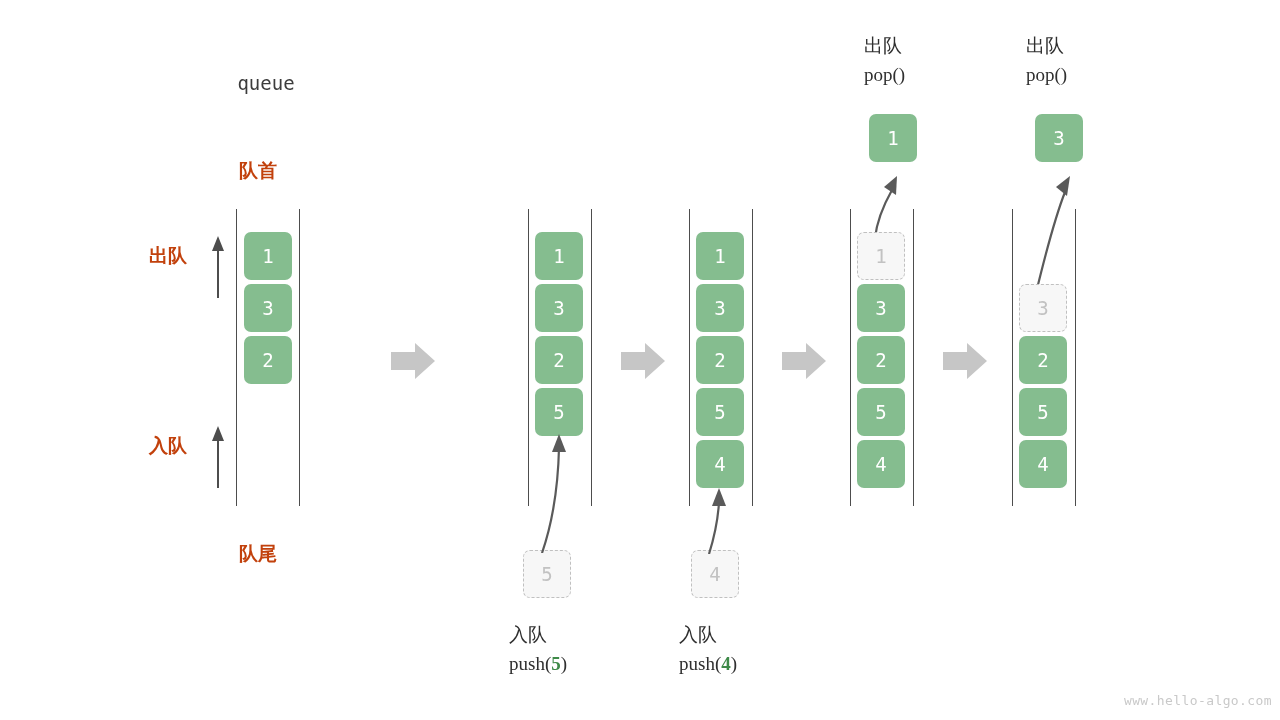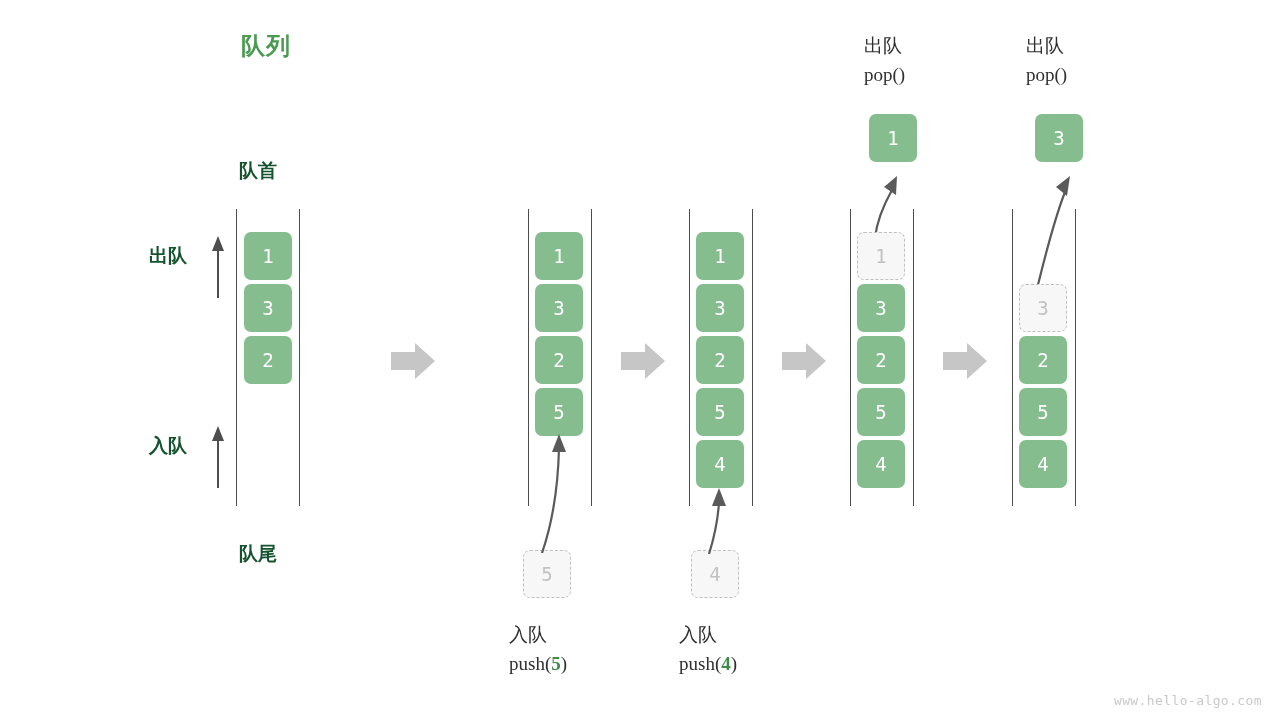--- a/index.html
+++ b/index.html
@@ -37,21 +37,21 @@
     font-size: 19px;
     color: #3c3c3c;
     text-align: center;
     line-height: 1;
   }
 
   
   .lbl-bold {
     font-size: 19px;
     font-weight: bold;
-    color: #14532d;
+    color: #c2410c;
     line-height: 1;
     white-space: nowrap;
   }
 
   
   .rail {
     position: absolute;
     width: 1.4px;
     background: #4d4d4d;
   }
@@ -109,34 +109,34 @@
     display: block;
     font-family: Liberation Serif, serif;
     font-size: 19px;
     color: #2f2f2f;
   }
   .op-caption .op-arg { color: #3e8a48; font-weight: bold; }
 
   
   .watermark {
     position: absolute;
-    right: 18px;
+    right: 8px;
     bottom: 12px;
     font-family: "DejaVu Sans Mono", "Liberation Mono", monospace;
     font-size: 13px;
     color: #c9c9c9;
     letter-spacing: 0.4px;
   }
 </style>
 </head>
 <body>
 
 <div id="stage">
 
-  <div class="abs title-cn" style="left:166px; top:34px; width:200px;">队列</div>
+  <div class="abs title-en" style="left:166px; top:74px; width:200px;">queue</div>
 
   <div class="abs lbl-bold" style="left:239px; top:161px;">队首</div>
 
   <div class="rail" style="left:236px; top:209px; height:297px;"></div>
   <div class="rail" style="left:299px; top:209px; height:297px;"></div>
 
   <div class="cell" style="left:244px; top:232px;">1</div>
   <div class="cell" style="left:244px; top:284px;">3</div>
   <div class="cell" style="left:244px; top:336px;">2</div>
 

